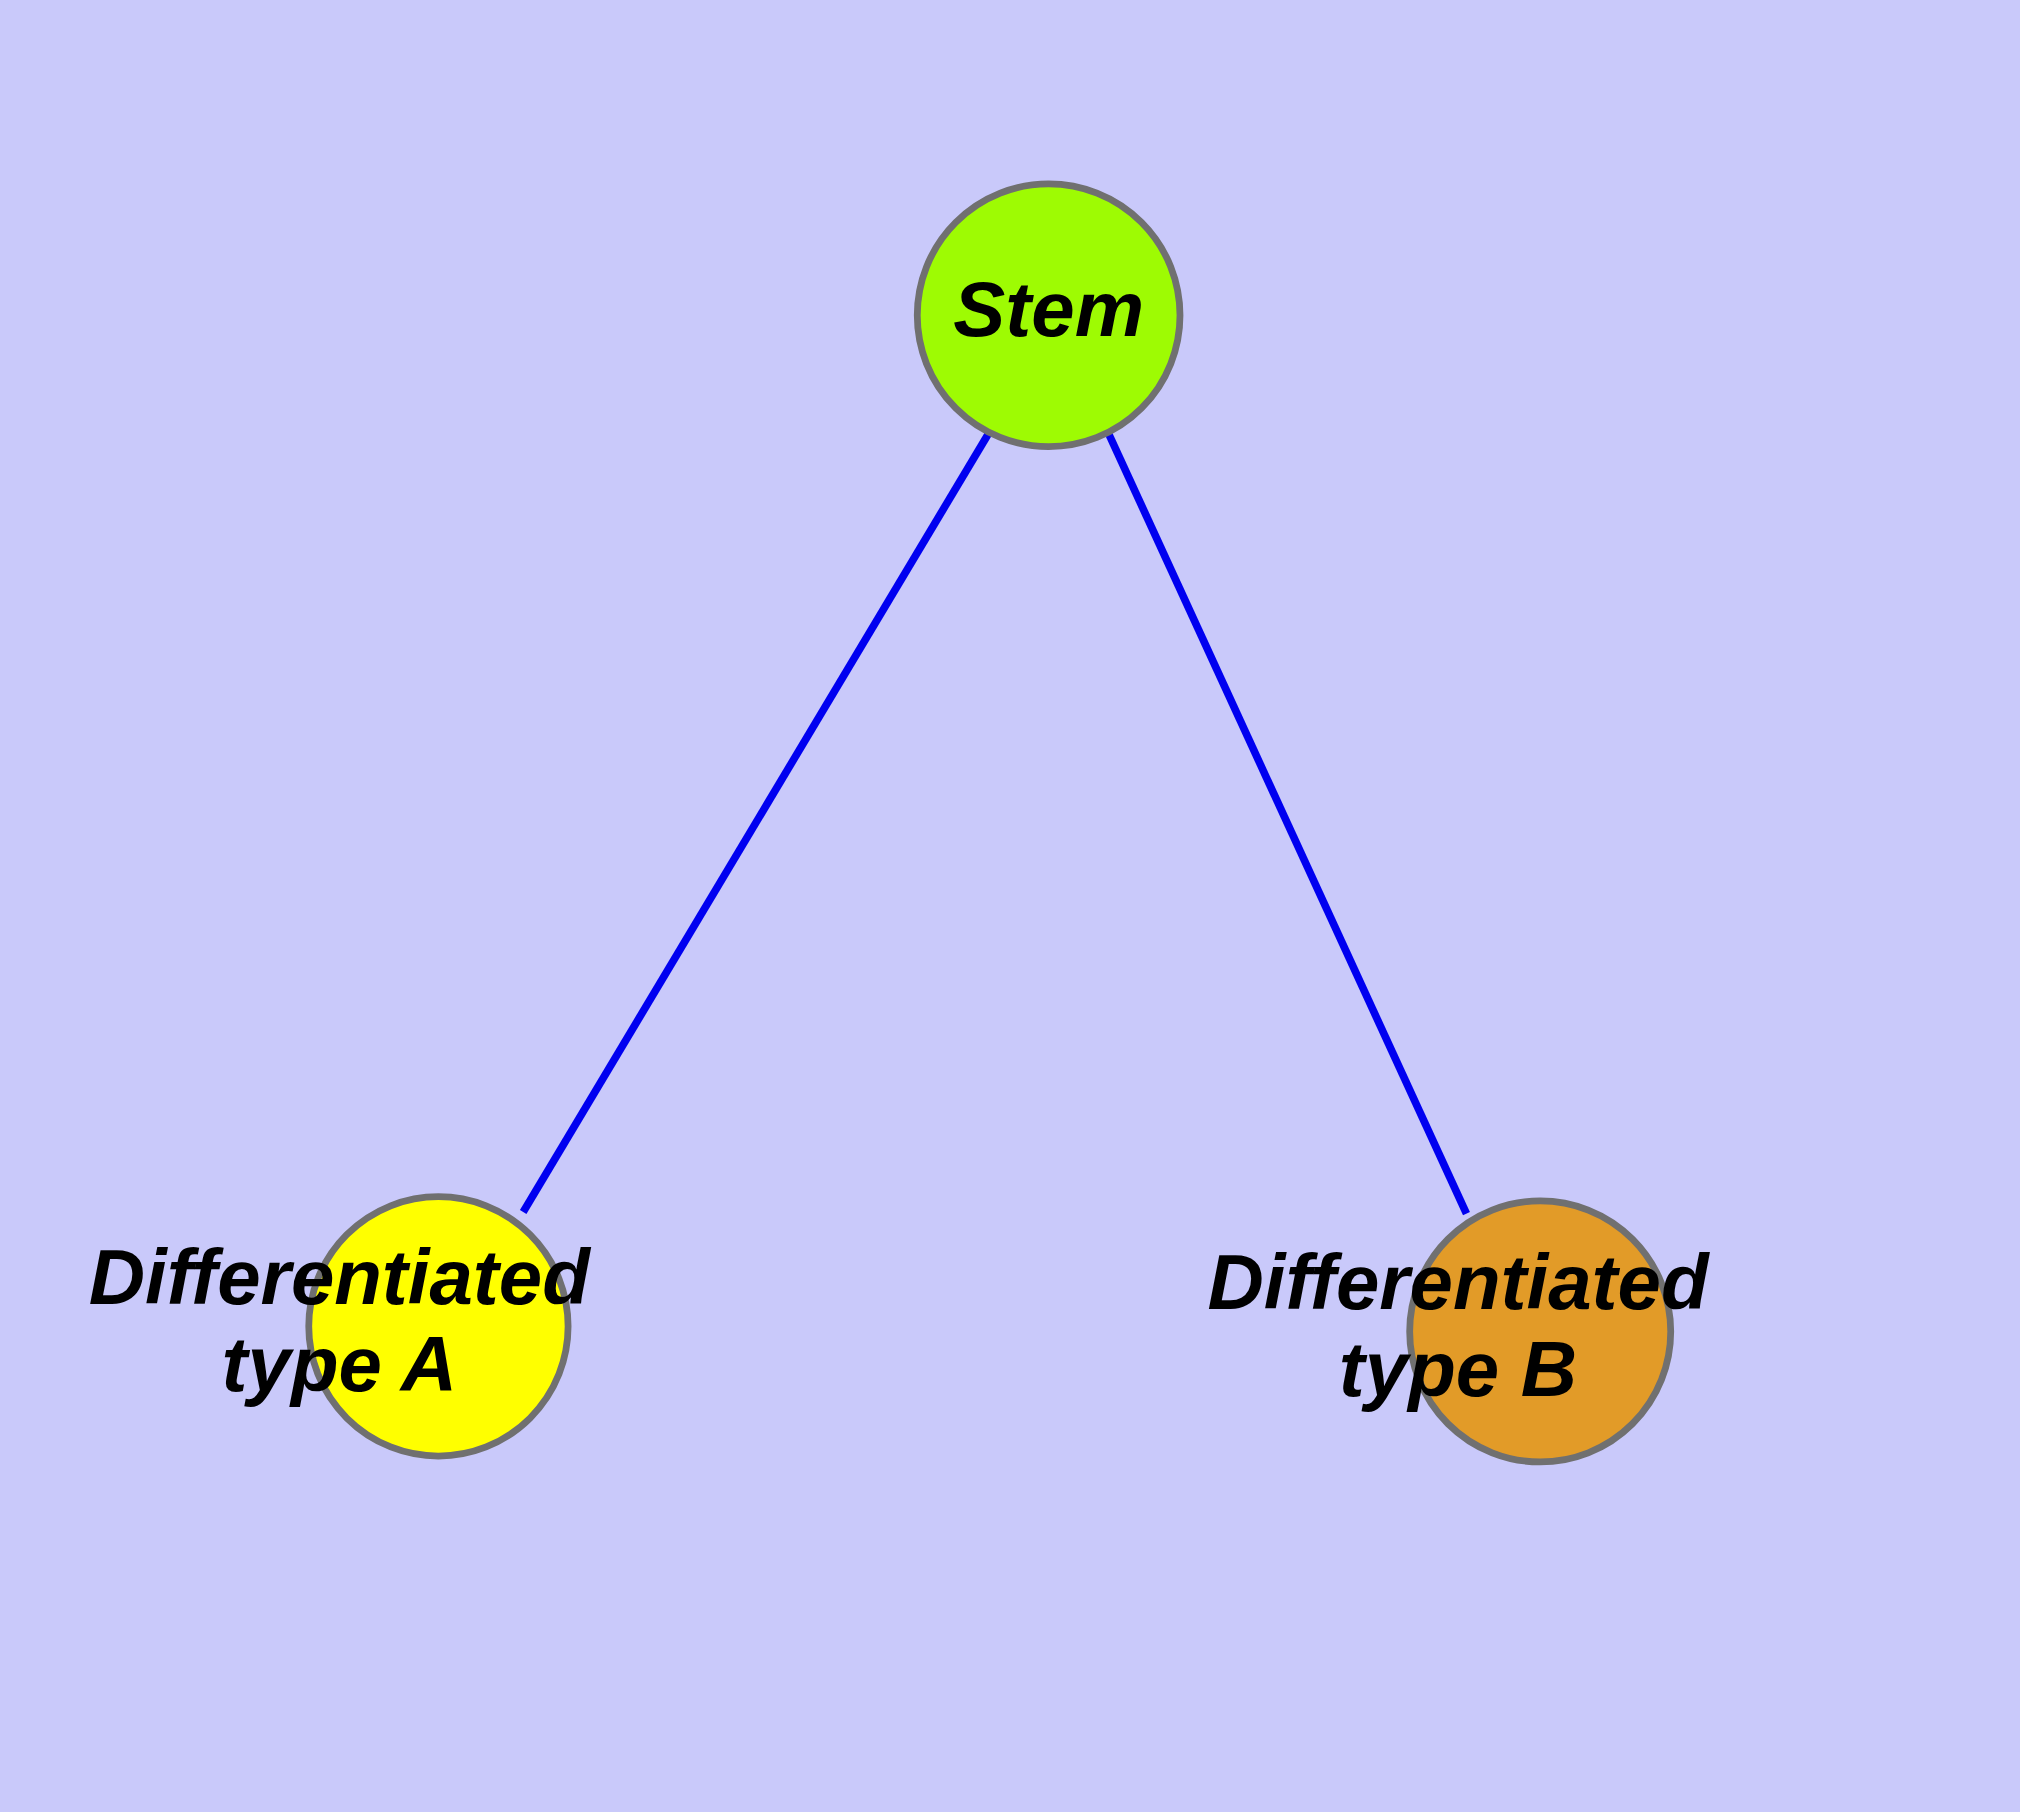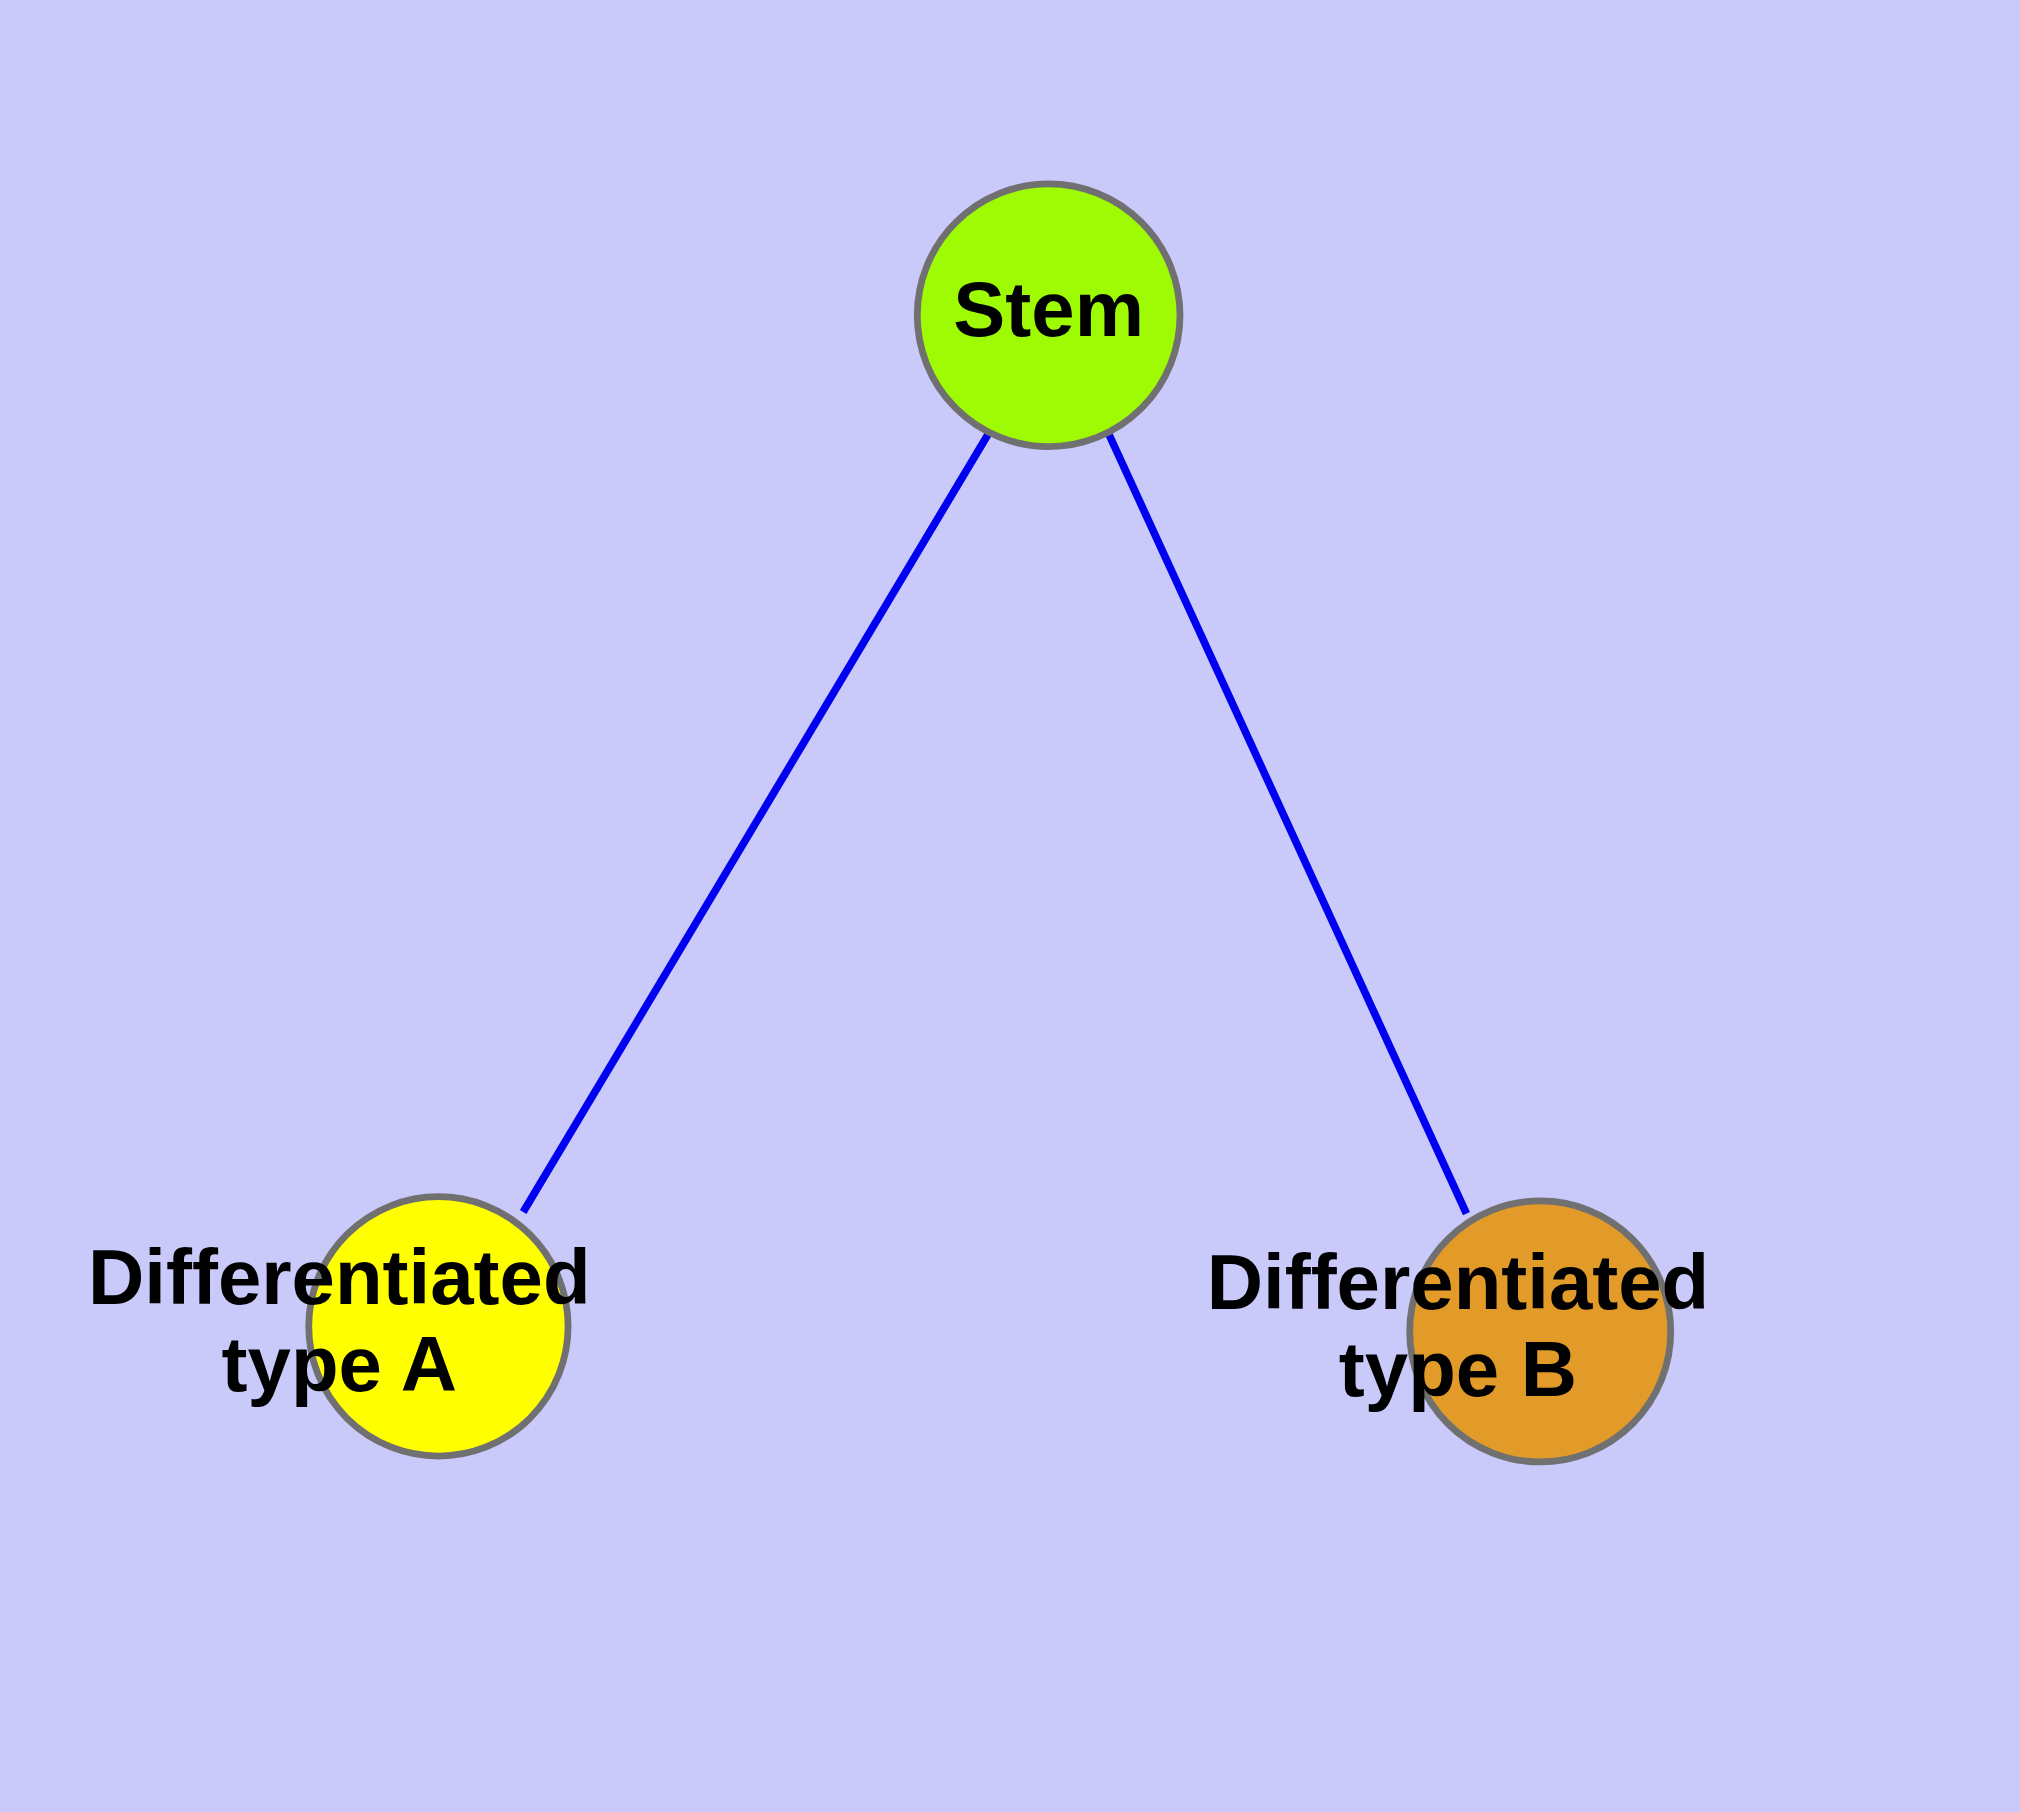--- a/index.html
+++ b/index.html
@@ -8,20 +8,21 @@
     padding: 0;
   }
   body {
     font-family: "Liberation Sans", sans-serif;
   }
   #canvas {
     position: relative;
     width: 2021px;
     height: 1812px;
     overflow: hidden;
+    font-style: italic;
   }
   #graph-svg {
     position: absolute;
     top: 0;
     left: 0;
     width: 2021px;
     height: 1812px;
     display: block;
   }
   .node-label {

